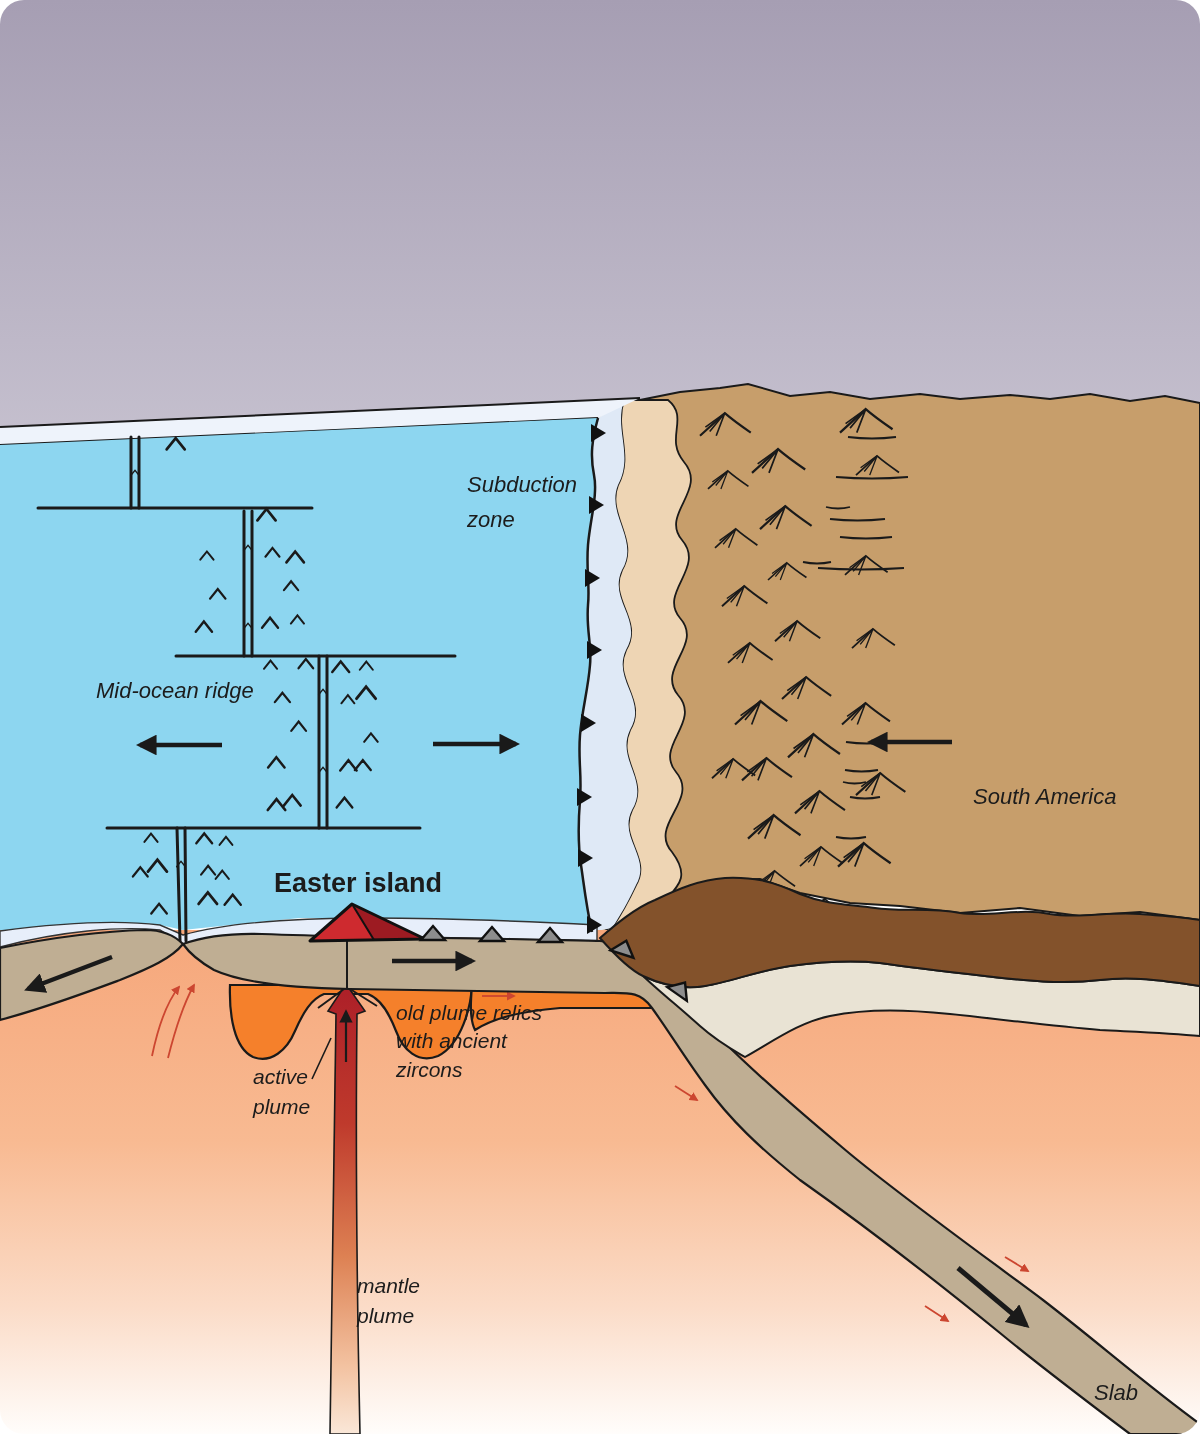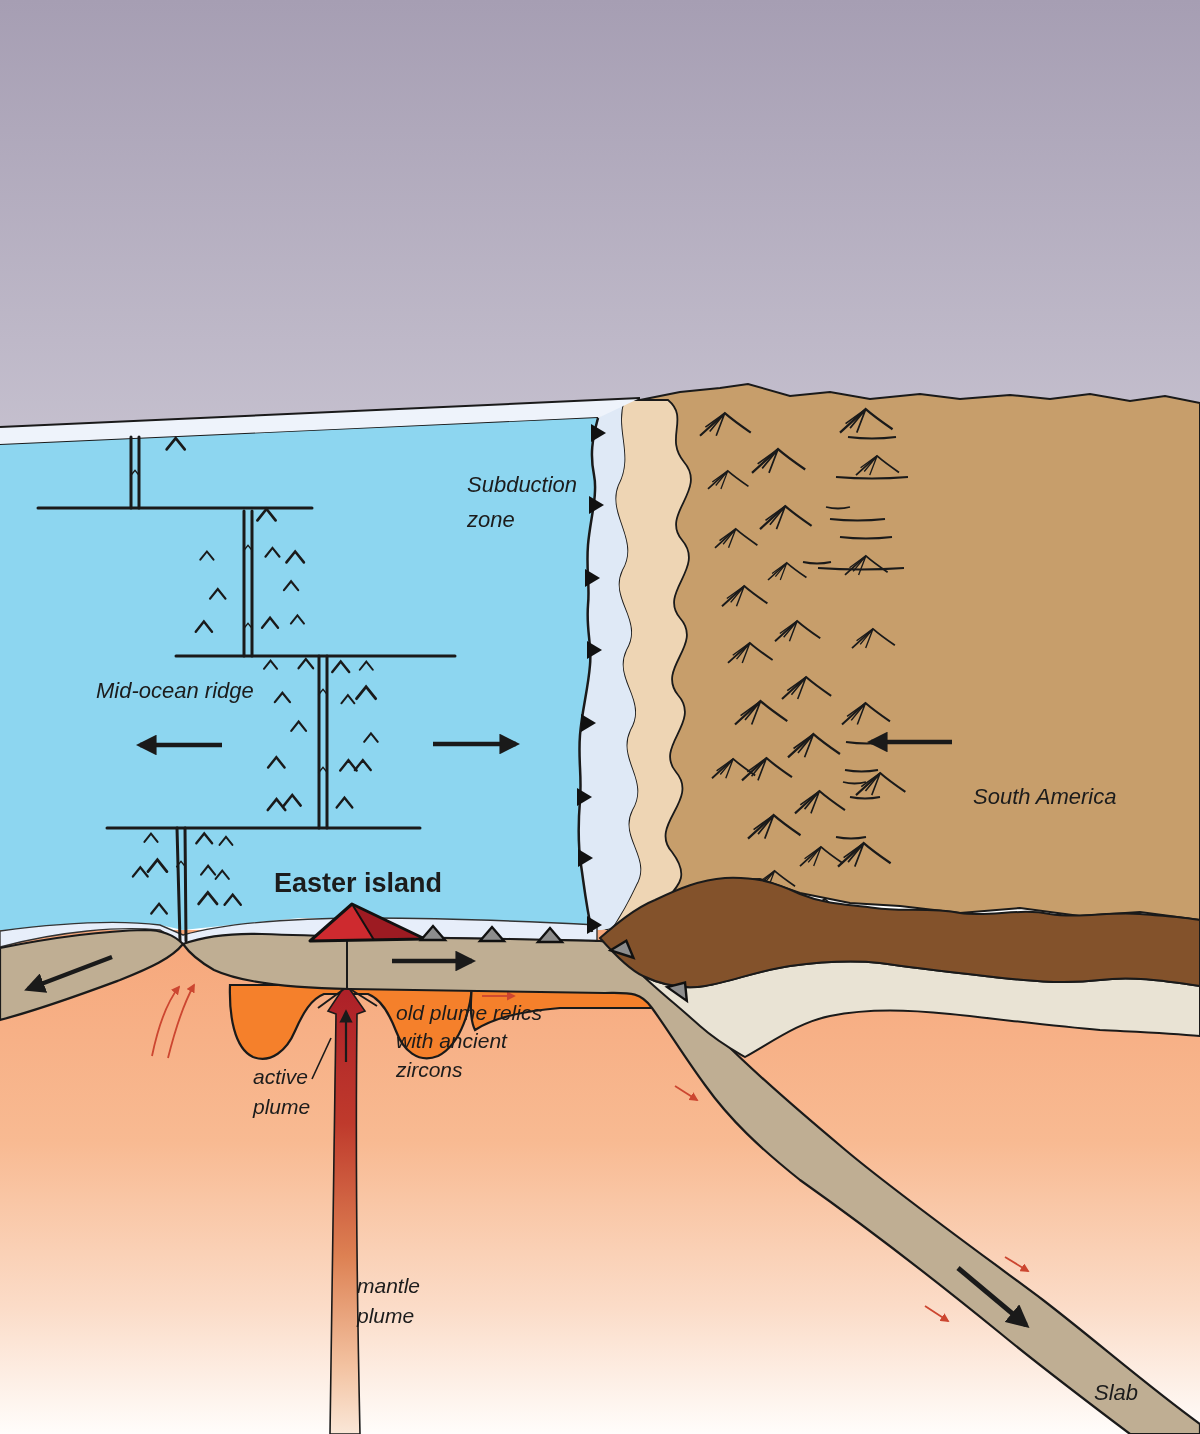--- a/index.html
+++ b/index.html
@@ -1,16 +1,16 @@
 <!DOCTYPE html>
 <html><head>
 <meta charset="utf-8">
 <style>
   html,body{margin:0;padding:0;background:#ffffff;}
-  .stage{width:1200px;height:1434px;position:relative;overflow:hidden;}
+  .stage{width:1200px;height:1434px;position:relative;overflow:hidden;border-radius:24px;}
   svg{display:block;}
   text{font-family:"Liberation Sans","DejaVu Sans",sans-serif;}
   .lbl{font-style:italic;font-size:22px;}
   .lbl-sm{font-style:italic;font-size:21px;}
   .lbl-bold{font-weight:bold;font-size:27px;font-style:normal;}
 </style>
 </head>
 <body>
 
 <div class="stage">

